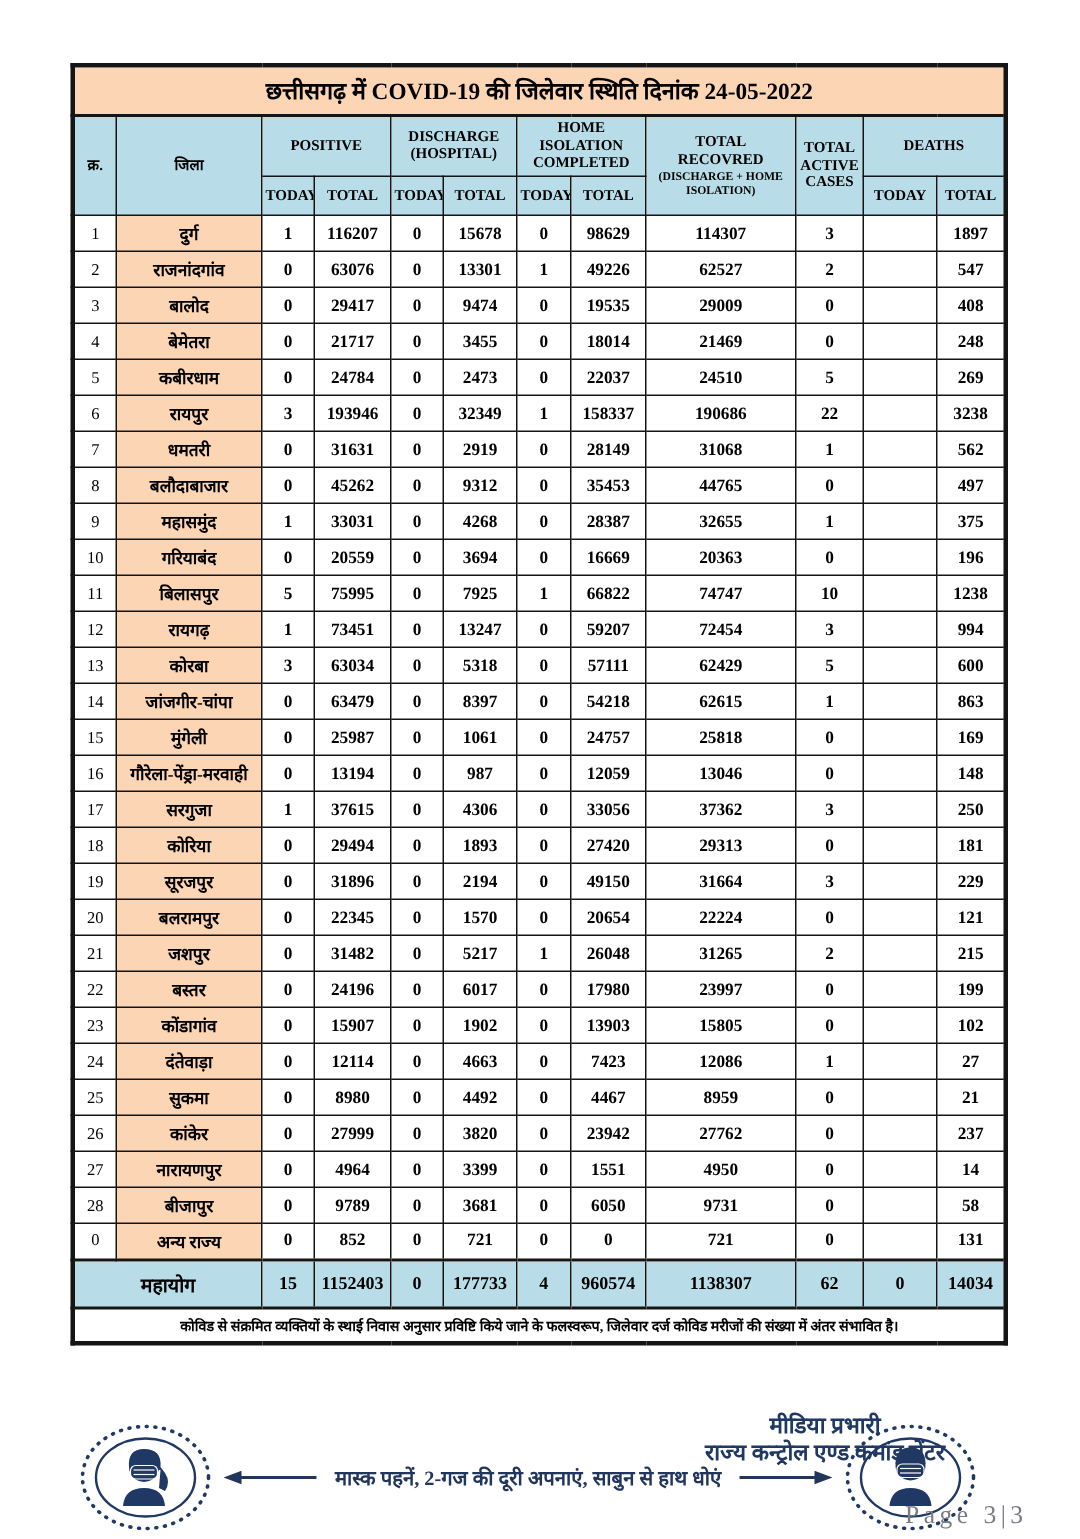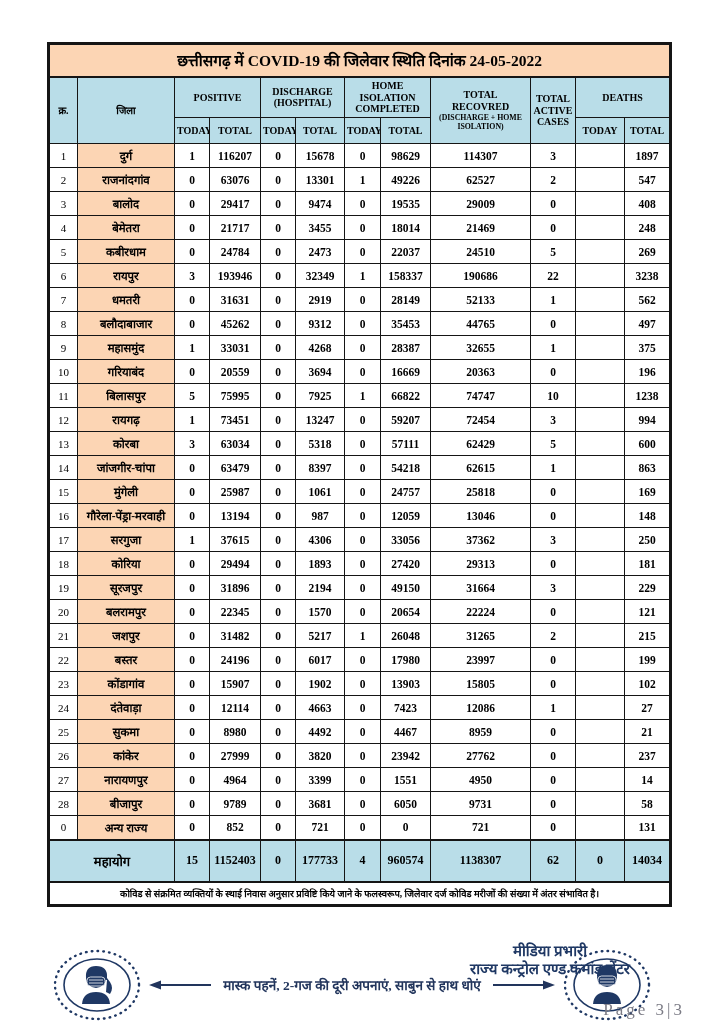--- a/index.html
+++ b/index.html
@@ -59,21 +59,21 @@
   tbody tr{height:24px;}
   td.serial{font-size:11px;font-weight:normal;}
   td.district{
     background:var(--district-bg);
     text-align:left;
     padding-left:4px;
     font-weight:bold;
     font-size:11.5px;
   }
   td.num{font-weight:bold;font-size:11.5px;}
-  tr.total-row{height:42px;}
+  tr.total-row{height:32px;}
   tr.total-row td{
     background:var(--total-bg);
     font-weight:bold;
     border-top:2px solid var(--line);
     border-bottom:2px solid var(--line);
   }
   td.total-label{font-size:13px;}
   tr.total-row td.num{font-size:12px;}
   tr.footnote-row td{
     height:24px;
@@ -242,21 +242,21 @@
       </tr>
       <tr>
         <td class="serial">7</td>
         <td class="district">धमतरी</td>
         <td class="num">0</td>
         <td class="num">31631</td>
         <td class="num">0</td>
         <td class="num">2919</td>
         <td class="num">0</td>
         <td class="num">28149</td>
-        <td class="num">52133</td>
+        <td class="num">31068</td>
         <td class="num">1</td>
         <td class="num"></td>
         <td class="num">562</td>
       </tr>
       <tr>
         <td class="serial">8</td>
         <td class="district">बलौदाबाजार</td>
         <td class="num">0</td>
         <td class="num">45262</td>
         <td class="num">0</td>

